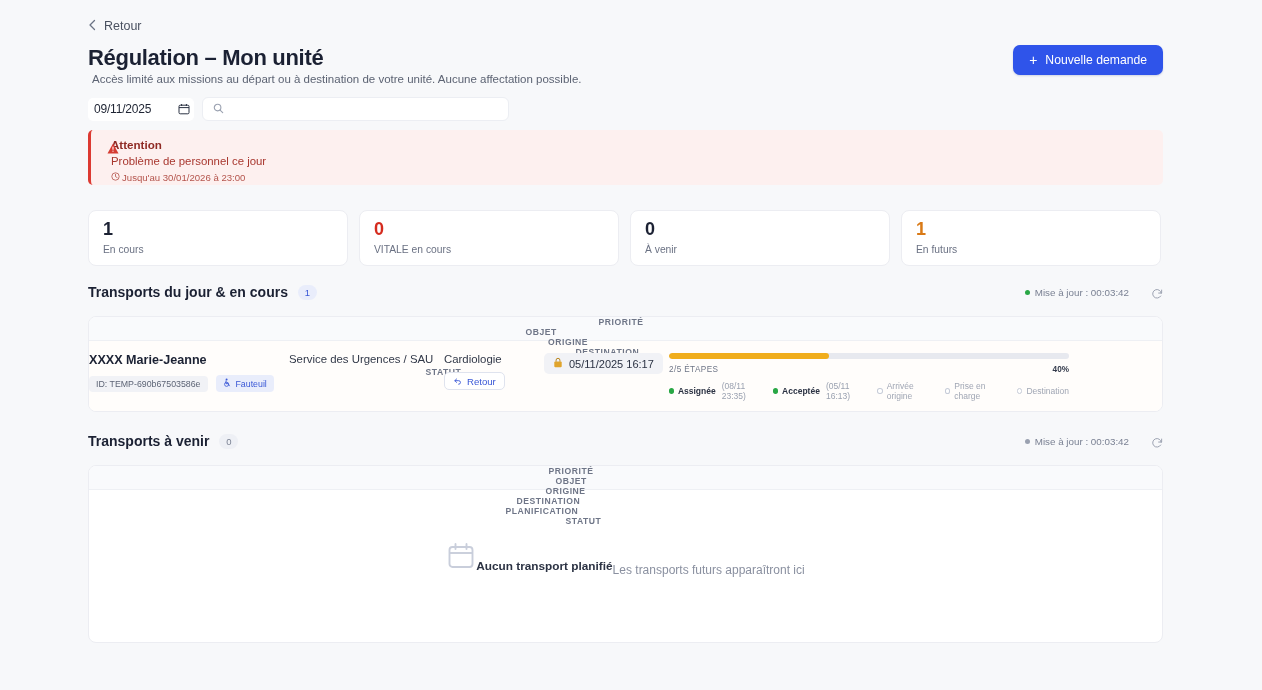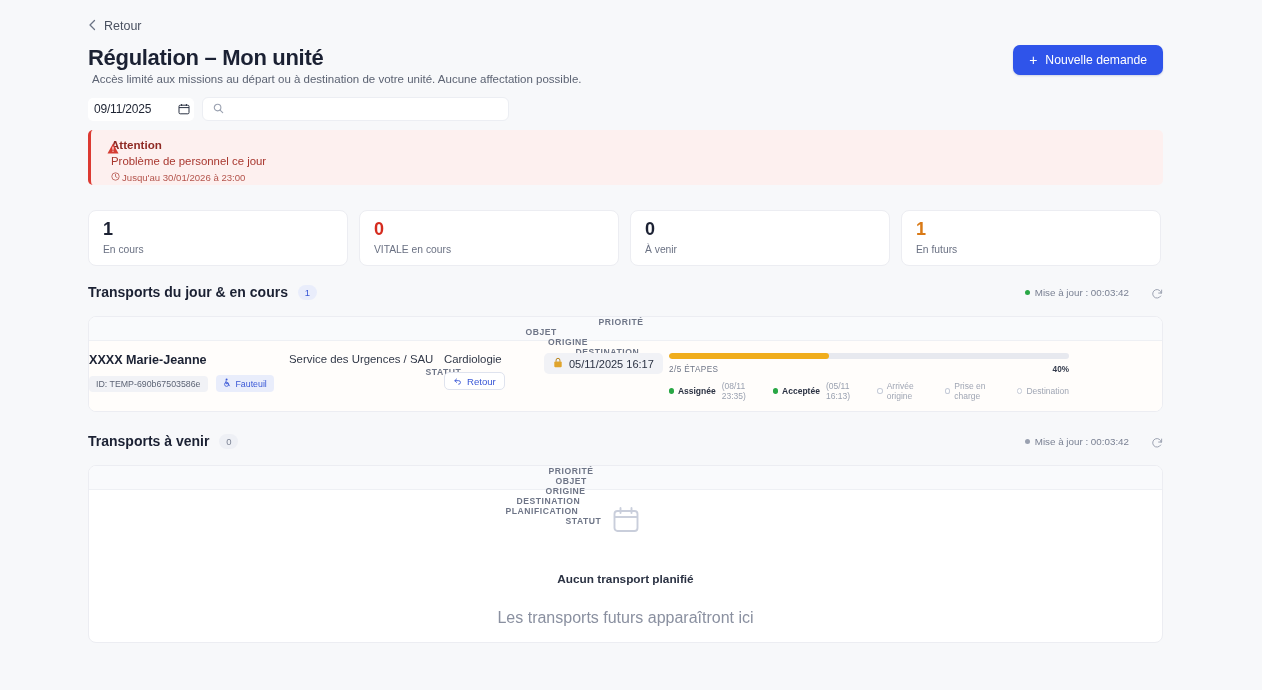--- a/index.html
+++ b/index.html
@@ -224,27 +224,27 @@
   .t2 .th { }
   .t2 .h1 { width: 180px; padding-left: 13px; }
   .t2 .h2 { width: 140px; }
   .t2 .h3 { width: 160px; }
   .t2 .h4 { width: 218px; }
   .t2 .h5 { width: 240px; }
   .t2 .h6 { width: 120px; }
 
   .empty {
     height: 152px;
-    display: flex; flex-direction: column;
+    display: flex; flex-direction: row;
     align-items: center; justify-content: center;
-    gap: 16px;
+    gap: 0;
   }
   .empty .cal-icon { margin-bottom: 17px; }
   .empty .e-title { font-size: 11.8px; font-weight: 700; color: #2b3243; }
-  .empty .e-sub { font-size: 16px; color: #8a90a0; margin-top: 7px; }
+  .empty .e-sub { font-size: 12px; color: #8a90a0; margin-top: 7px; }
 </style>
 </head>
 <body>
 
 <div class="page">
 
   <div class="back-row">
     <span class="chev">
       <svg width="9" height="12" viewBox="0 0 9 12">
           <path d="M6.5 1.5L2 6l4.5 4.5" fill="none" stroke="#6b7384" stroke-width="1.3" stroke-linecap="round" stroke-linejoin="round"></path>

